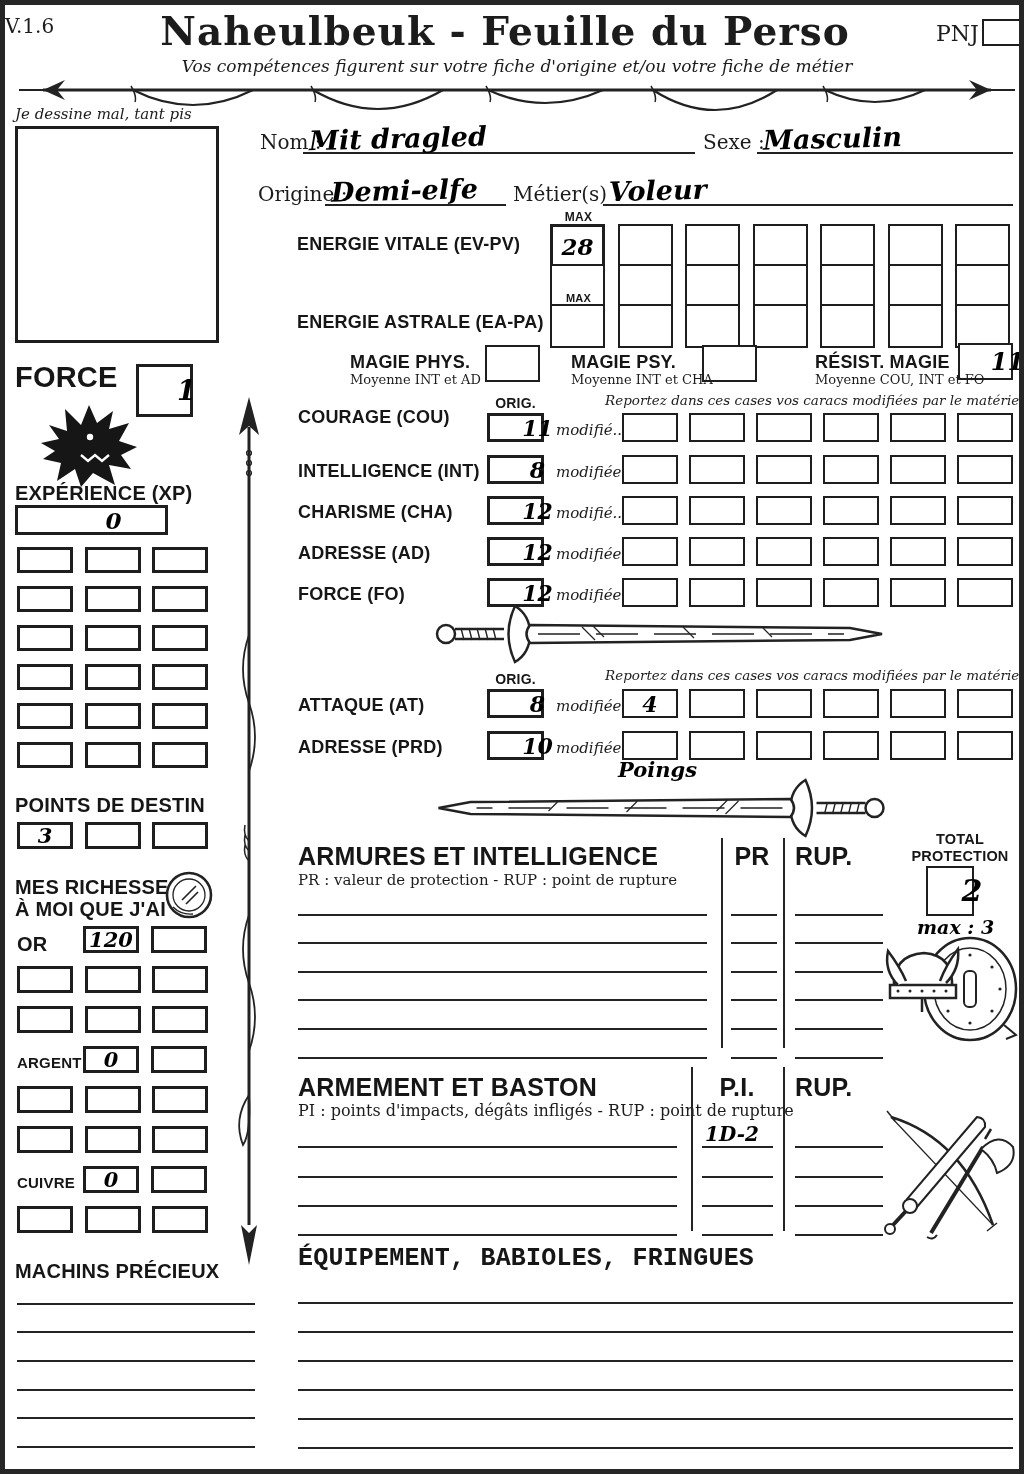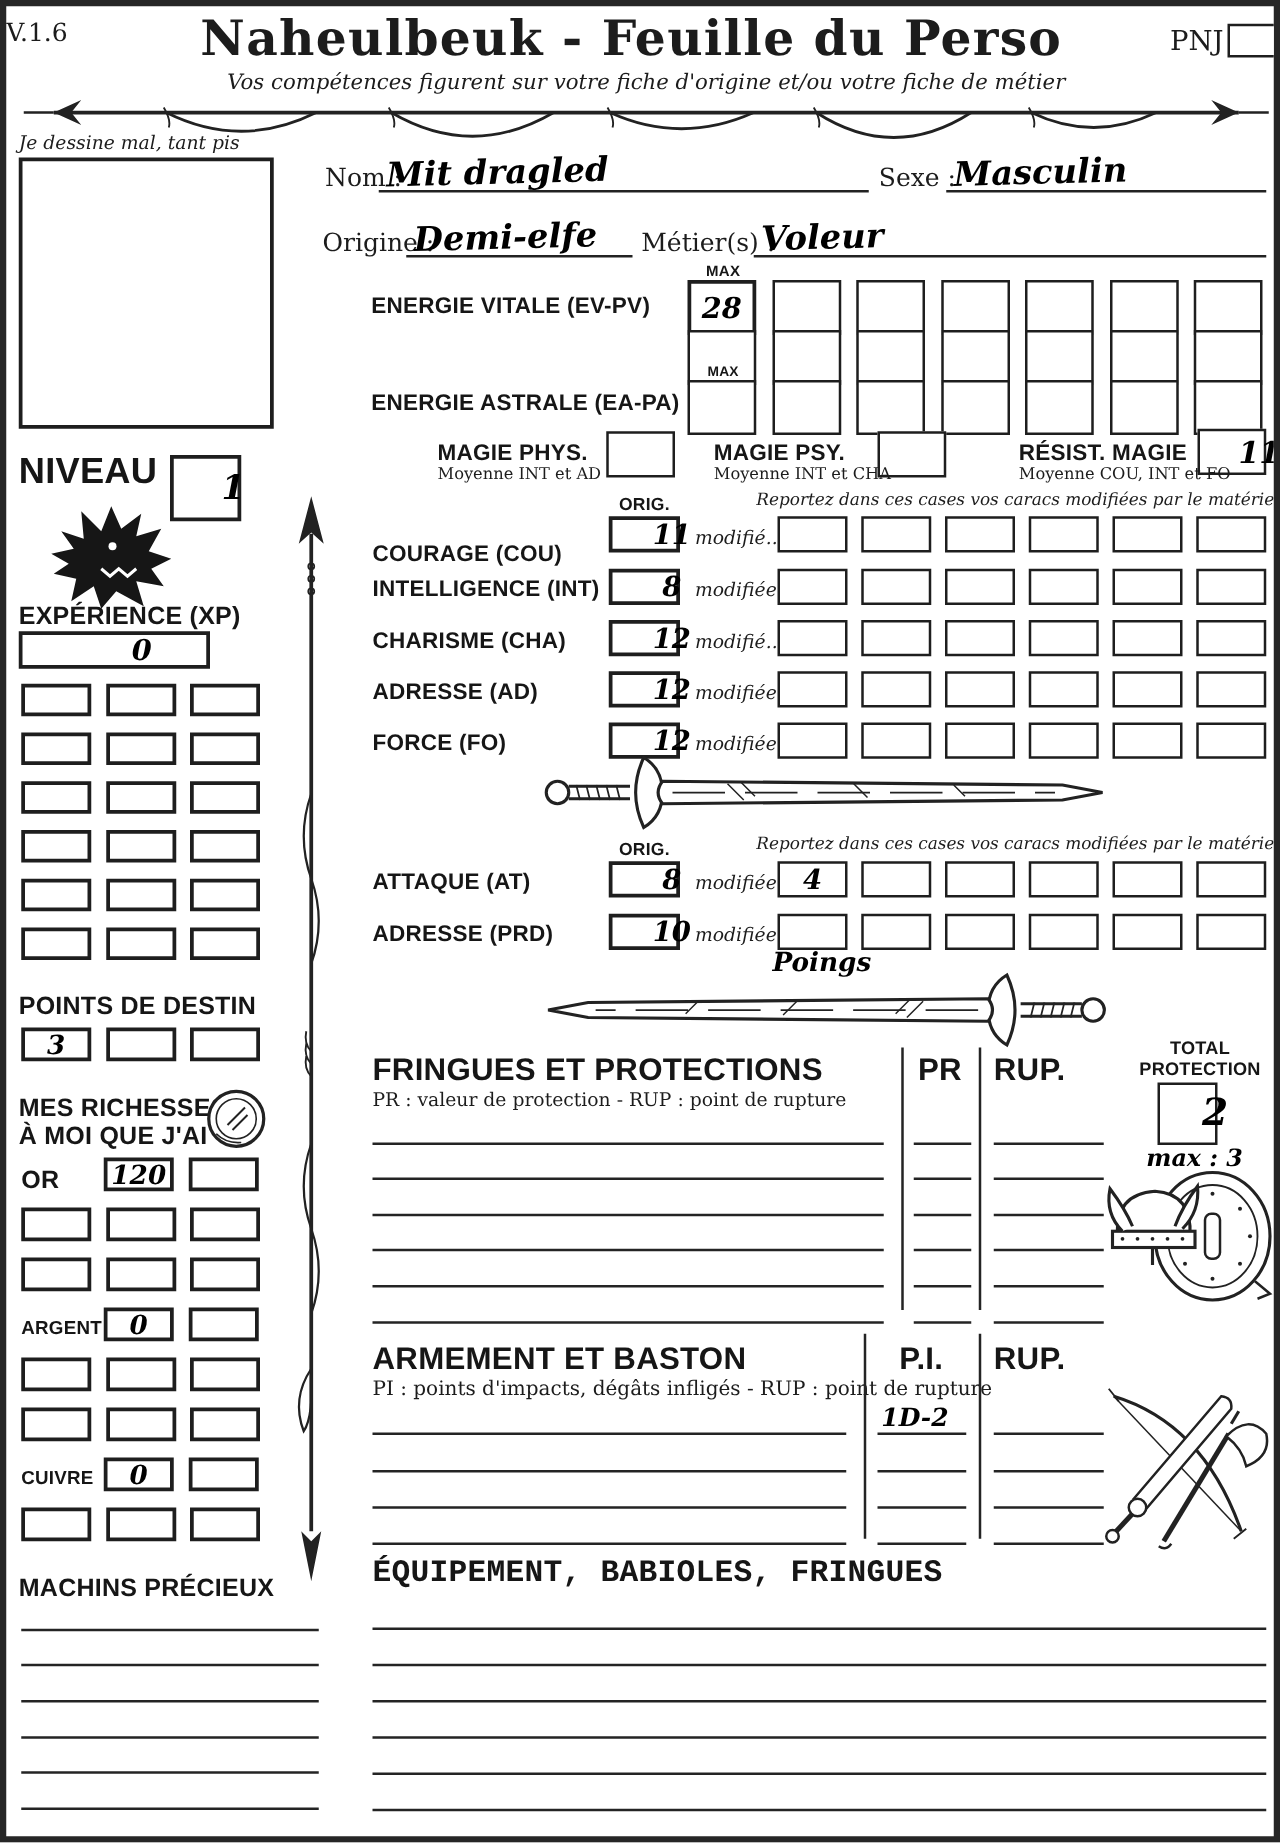--- a/index.html
+++ b/index.html
@@ -101,21 +101,21 @@
   <div class="abs blabel" style="left:566px;top:347px;font-size:18px;">MAGIE PSY.</div>
   <div class="bx handnum hand" style="left:697px;top:340px;width:55px;height:37px;font-size:23px;"></div>
   <div class="abs serif" style="left:566px;top:367px;font-size:13px;">Moyenne INT et CHA</div>
   <div class="abs blabel" style="left:810px;top:347px;font-size:18px;">RÉSIST. MAGIE</div>
   <div class="bx handnum hand" style="left:953px;top:338px;width:55px;height:37px;font-size:24px;">11</div>
   <div class="abs serif" style="left:810px;top:367px;font-size:13px;">Moyenne COU, INT et FO</div>
 
   <div class="abs blabel center" style="left:482px;width:57px;top:390px;font-size:14px;">ORIG.</div>
   <div class="abs serif ital center" style="left:600px;width:408px;top:387px;font-size:13.5px;">Reportez dans ces cases vos caracs modifiées par le matériel</div>
 
-  <div class="abs blabel" style="left:293px;top:428px;font-size:18px;">COURAGE (COU)</div>
+  <div class="abs blabel" style="left:293px;top:402px;font-size:18px;">COURAGE (COU)</div>
   <div class="bx bx3 handnum hand" style="left:482px;top:408px;width:57px;height:29px;font-size:22px;">11</div>
   <div class="abs serif ital" style="left:551px;top:416px;font-size:15px;">modifié...</div>
   <div class="flexrow mrow" style="left:617px;top:408px;">
     <span style="display:contents"><span class="cell"></span><span class="cell"></span><span class="cell"></span><span class="cell"></span><span class="cell"></span><span class="cell"></span></span>
   </div>
 
   <div class="abs blabel" style="left:293px;top:456px;font-size:18px;">INTELLIGENCE (INT)</div>
   <div class="bx bx3 handnum hand" style="left:482px;top:450px;width:57px;height:29px;font-size:22px;">8</div>
   <div class="abs serif ital" style="left:551px;top:458px;font-size:15px;">modifiée...</div>
   <div class="flexrow mrow" style="left:617px;top:450px;">
@@ -179,21 +179,21 @@
       <circle cx="16" cy="31" r="9" fill="none" stroke="#222" stroke-width="2.5"></circle>
       <path d="M25,26 H74 M25,36 H74" stroke="#222" stroke-width="2.5" fill="none"></path>
       <path d="M31,25 l3,12 M39,25 l3,12 M47,25 l3,12 M55,25 l3,12 M63,25 l3,12" stroke="#222" stroke-width="1.4"></path>
       <path d="M85,3 q-13,28 0,56 q15,-9 15,-28 q0,-19 -15,-28 Z" fill="#fff" stroke="#222" stroke-width="2.5"></path>
       <path d="M100,22 L420,25 L452,31 L420,37 L100,40 Q93,31 100,22 Z" fill="#fff" stroke="#222" stroke-width="2.5"></path>
       <path d="M108,31 H414" stroke="#222" stroke-width="1.4" stroke-dasharray="42,16"></path>
       <path d="M152,24 l13,13 M163,23 l11,11 M253,24 l11,11 M333,25 l9,9" stroke="#222" stroke-width="1.2"></path>
     </svg>
   </div>
 
-  <div class="abs blabel" style="left:293px;top:837px;font-size:25px;">FRINGUES ET PROTECTIONS</div>
+  <div class="abs blabel" style="left:293px;top:837px;font-size:25px;">ARMURES ET INTELLIGENCE</div>
   <div class="abs serif" style="left:293px;top:866px;font-size:15px;">PR : valeur de protection - RUP : point de rupture</div>
   <div class="abs blabel center" style="left:716px;width:62px;top:837px;font-size:25px;">PR</div>
   <div class="abs blabel" style="left:790px;top:837px;font-size:25px;">RUP.</div>
   <div class="vline" style="left:716px;top:833px;height:210px;"></div>
   <div class="vline" style="left:778px;top:833px;height:210px;"></div>
   <div class="ln-col armor-lines" style="left:293px;top:882px;width:409px;">
     <span><div class="wl"></div><div class="wl"></div><div class="wl"></div><div class="wl"></div><div class="wl"></div><div class="wl"></div></span>
   </div>
   <div class="ln-col armor-lines" style="left:726px;top:882px;width:46px;">
     <span><div class="wl"></div><div class="wl"></div><div class="wl"></div><div class="wl"></div><div class="wl"></div><div class="wl"></div></span>
@@ -265,21 +265,21 @@
       <path d="M112,36 l6,-10" stroke="#222" stroke-width="2.5"></path>
       <path d="M54,134 q6,4 10,-2" fill="none" stroke="#222" stroke-width="2"></path>
     </svg>
   </div>
 
   <div class="abs blabel" style="left:293px;top:1239px;font-size:25px;font-family:Liberation Mono, monospace;">ÉQUIPEMENT, BABIOLES, FRINGUES</div>
   <div class="ln-col equip-lines" style="left:293px;top:1270px;width:715px;">
     <span><div class="wl"></div><div class="wl"></div><div class="wl"></div><div class="wl"></div><div class="wl"></div><div class="wl"></div><div class="wl"></div></span>
   </div>
 
-  <div class="abs blabel" style="left:10px;top:356px;font-size:29px;">NIVEAU</div>
+  <div class="abs blabel" style="left:10px;top:356px;font-size:29px;">FORCE</div>
   <div class="bx bx3 handnum hand" style="left:131px;top:359px;width:57px;height:53px;font-size:27px;">1</div>
 
   <div class="abs" style="left:30px;top:396px;">
     <svg width="105" height="90" viewBox="0 0 105 90">
       <path d="M8,58 L20,50 L6,42 L24,38 L14,24 L32,30 L30,8 L46,24 L54,4 L62,22 L78,10 L74,28 L94,22 L84,40 L102,46 L86,54 L96,68 L74,64 L80,84 L58,72 L46,86 L40,68 L22,80 L26,62 Z" fill="#161616"></path>
       <circle cx="55" cy="36" r="3.2" fill="#fff"></circle>
       <path d="M46,54 l7,6 7,-6 7,6 7,-6" fill="none" stroke="#fff" stroke-width="2.4"></path>
     </svg>
   </div>
 

